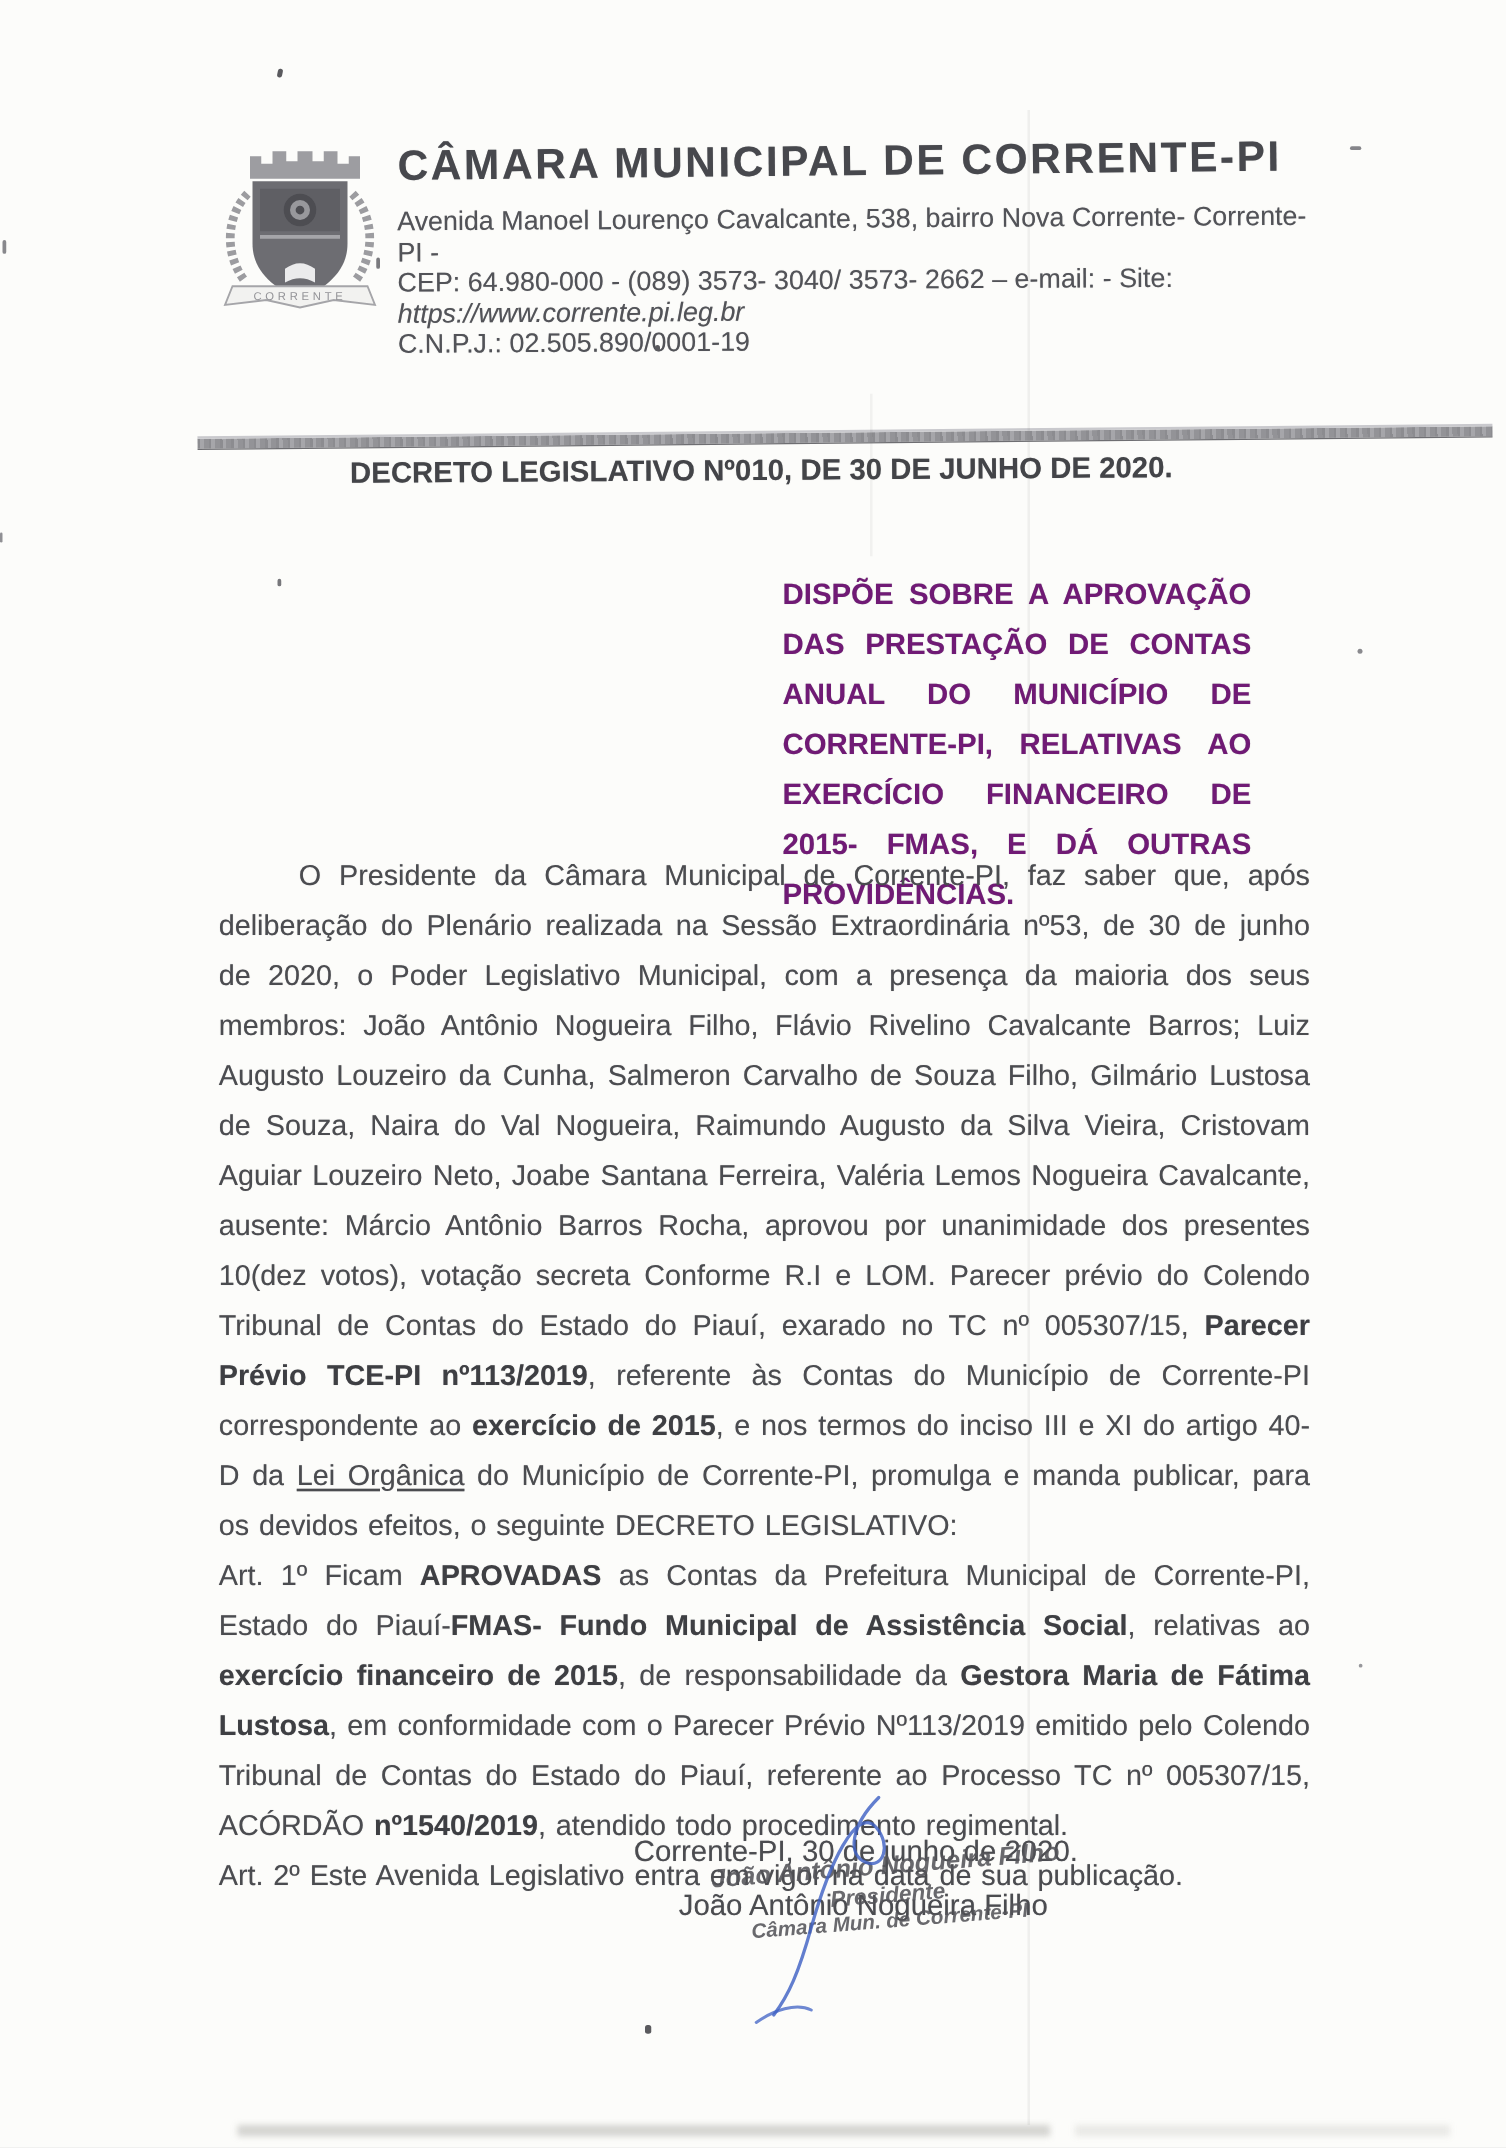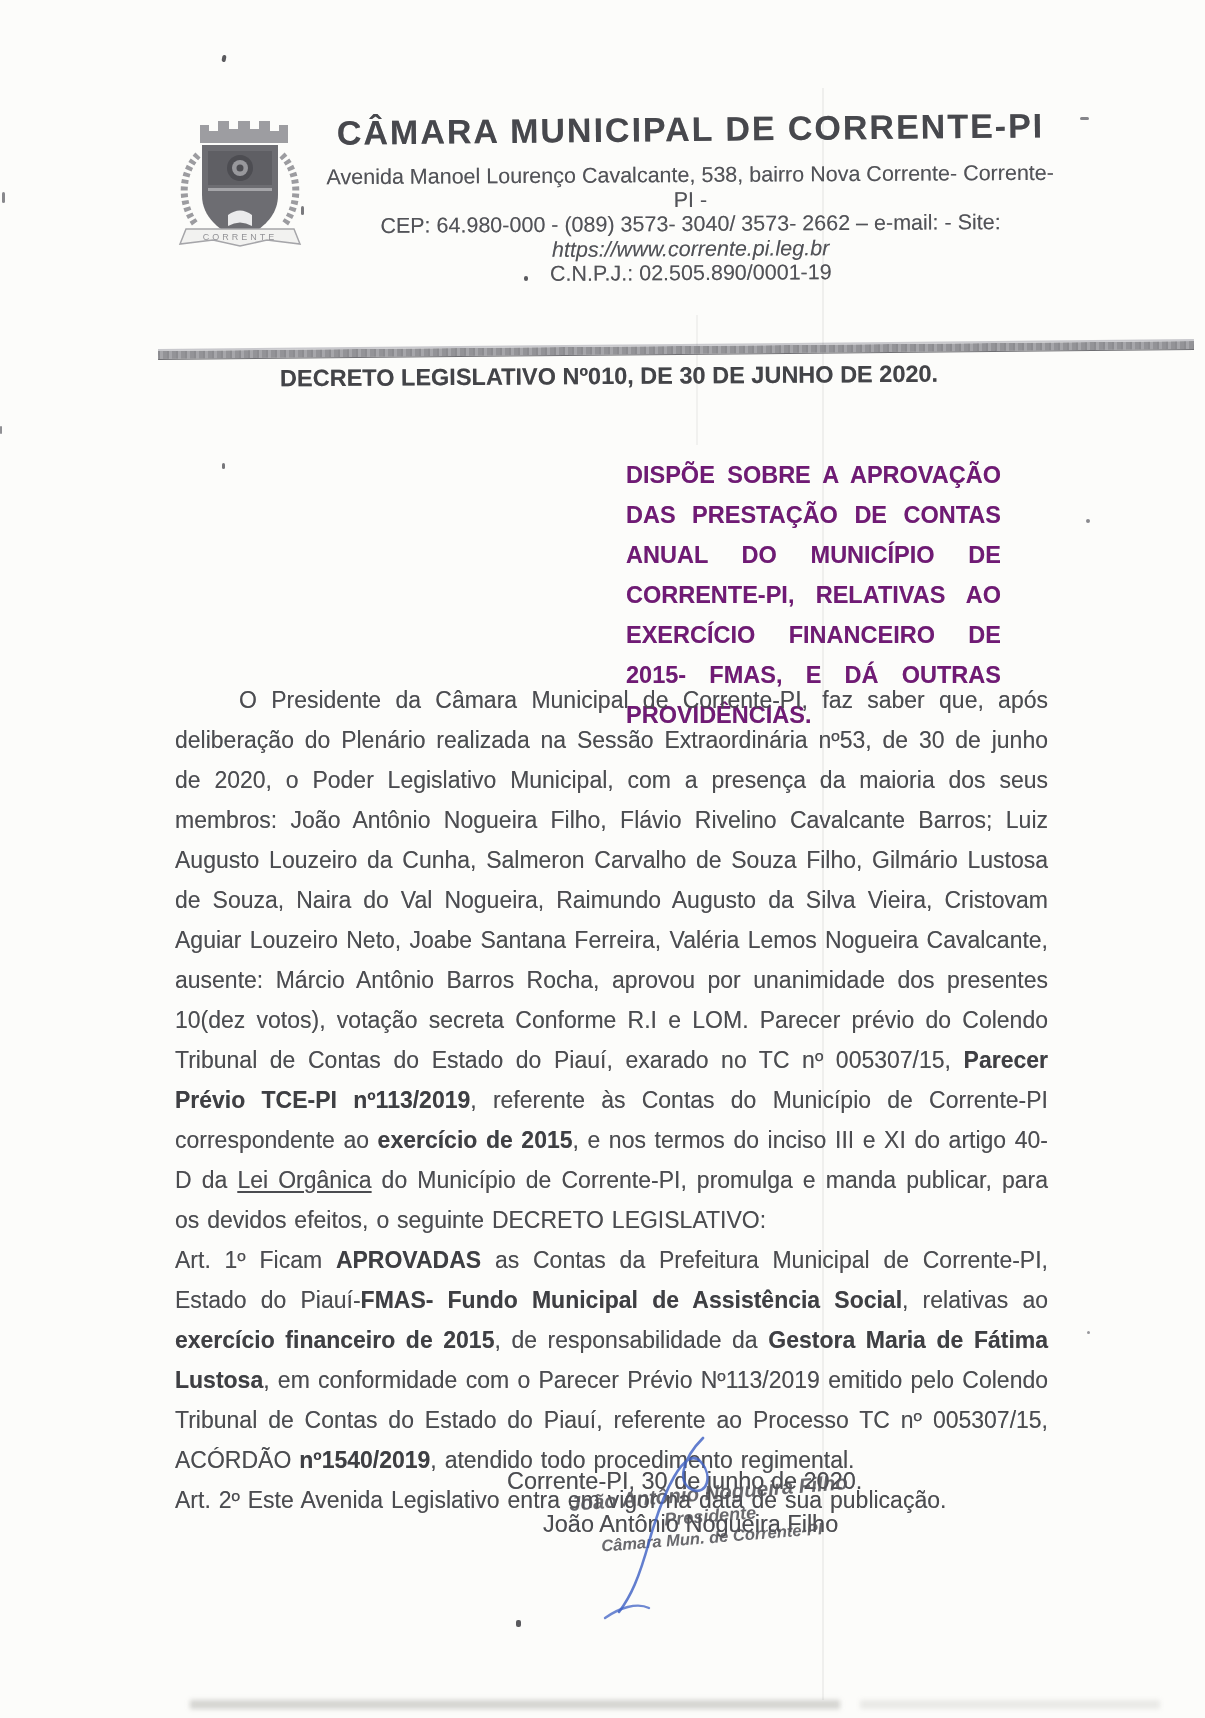--- a/index.html
+++ b/index.html
@@ -11,21 +11,21 @@
     overflow:hidden;
     font-family:"Liberation Sans","DejaVu Sans",sans-serif;
     color:#4b4c50;
   }
   .doc-text{ text-shadow:0 0 .6px rgba(75,76,80,.45); }
 
   
   .crest{position:absolute;left:170px;top:103px;width:140px;height:158px;opacity:.88;}
   .header-right{
     position:absolute;left:318px;top:110px;width:745px;
-    text-align:center;
+    text-align:left;
   }
   .org-name{
     font-size:34px;font-weight:700;letter-spacing:2px;color:#47484d;
     transform:rotate(-0.6deg);
     margin:0 0 14px 0;white-space:nowrap;
   }
   .addr{
     font-size:21.5px;color:#525358;line-height:24.5px;
     transform:rotate(-0.35deg);
   }

